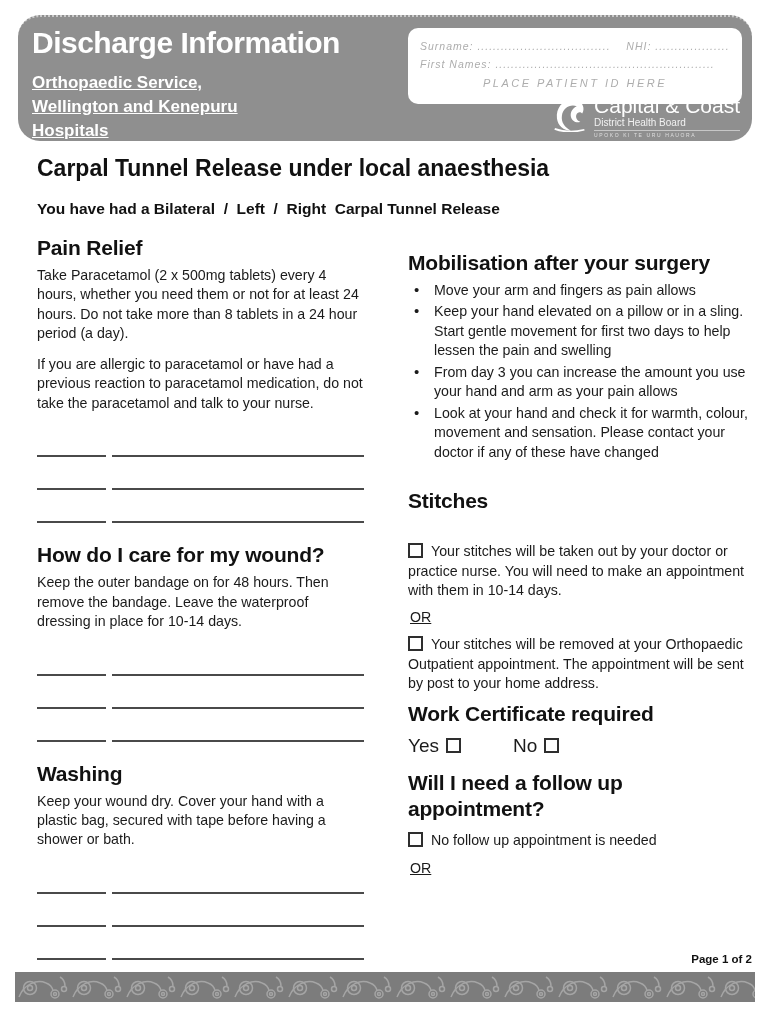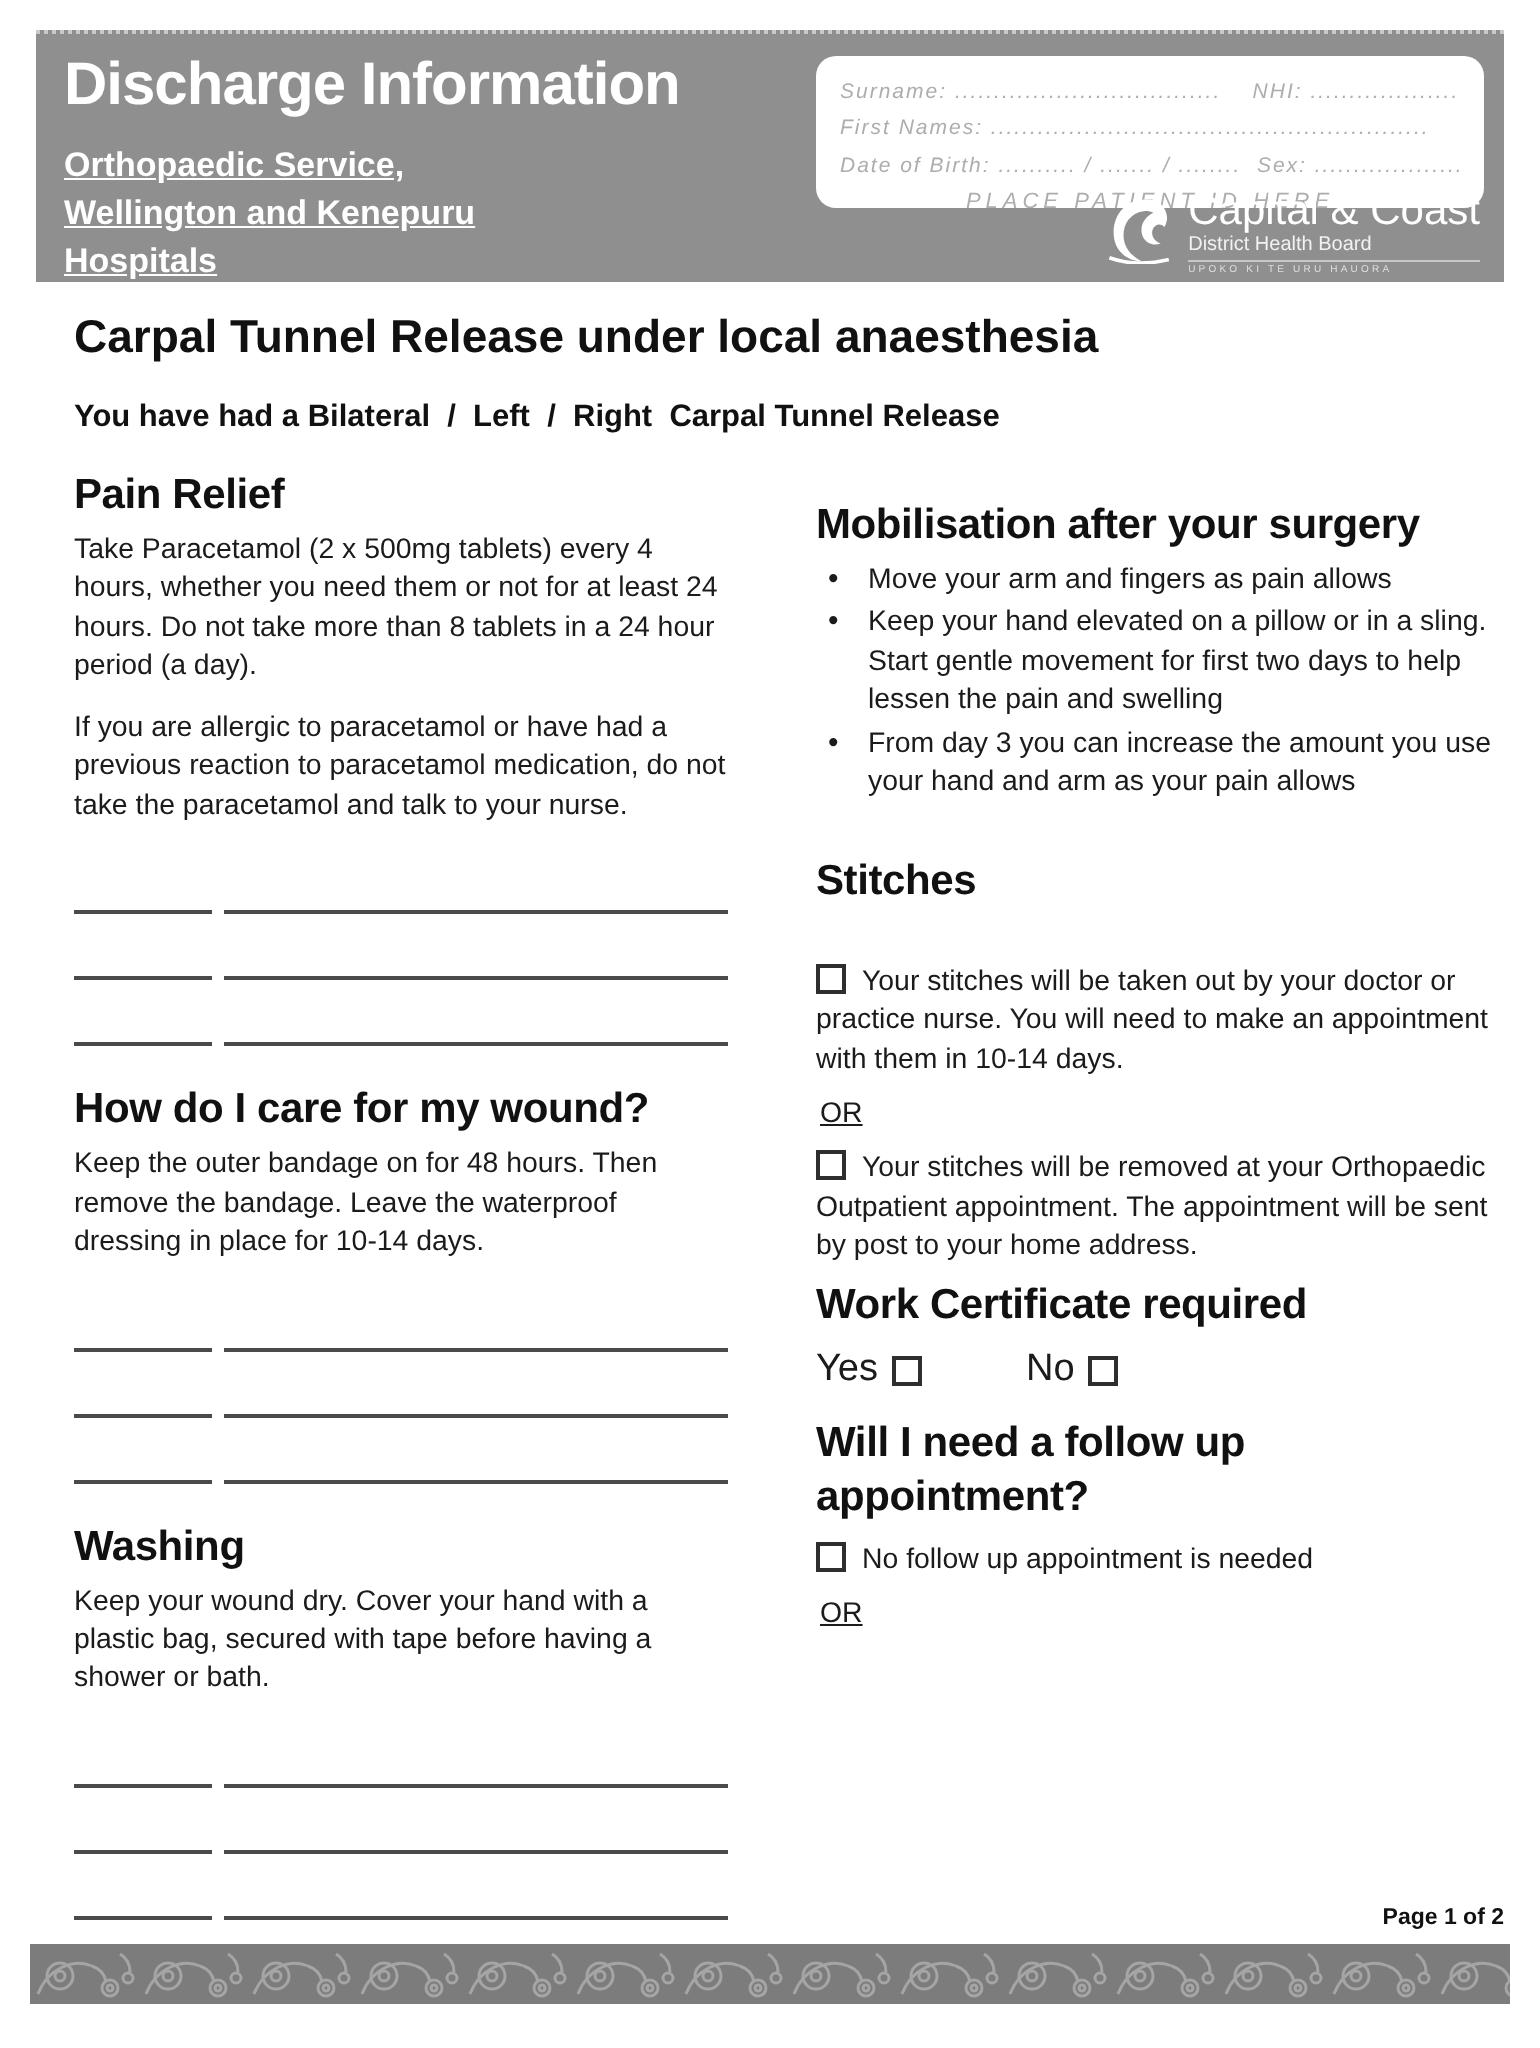--- a/index.html
+++ b/index.html
@@ -1,21 +1,21 @@
 <!DOCTYPE html>
 <html><head>
 <meta charset="utf-8">
 <style>
   * { box-sizing: border-box; margin: 0; padding: 0; }
   html,body { width: 770px; height: 1024px; background: #fff; overflow: hidden;
     font-family: "Liberation Sans", sans-serif; color: #1b1b1b; position: relative; }
 
   
   .header-box { position: absolute; left: 18px; top: 15px; width: 734px; height: 126px;
-    background: #8f8f8f; padding: 9px 14px; border-top: 2px dotted #c9c9c9; }
+    background: #8f8f8f; padding: 9px 14px; border-top: 2px dotted #c9c9c9; border-radius: 22px; }
   .header-title { color: #fff; font-size: 30px; font-weight: bold; letter-spacing: -0.5px; }
   .header-dept { margin-top: 11px; color: #fff; font-size: 17px; font-weight: bold; line-height: 1.42; text-decoration: underline; }
   .patient-box { position: absolute; top: 11px; right: 10px; width: 334px; height: 76px;
     background: #fff; border-radius: 10px; padding: 9px 12px 6px; overflow: hidden; }
   .patient-box .row { font-style: italic; font-size: 10.5px; color: #adadad;
     letter-spacing: 1px; line-height: 1.75; white-space: pre; overflow: hidden; }
   .patient-box .place-id { text-align: center; font-style: italic; font-size: 11px;
     color: #adadad; letter-spacing: 2.5px; margin-top: 3px; white-space: nowrap; }
   .logo { position: absolute; right: 12px; bottom: 3px; display: flex; align-items: center; gap: 6px; }
   .logo-text .l1 { color: #fff; font-size: 21px; line-height: 1.05; }
@@ -67,21 +67,20 @@
   <div class="header-title">Discharge Information</div>
   <div class="header-dept">
     <div>Orthopaedic Service,</div>
     <div>Wellington and Kenepuru</div>
     <div>Hospitals</div>
   </div>
 
   <div class="patient-box">
     <div class="row">Surname: ..................................    NHI: ....................</div>
     <div class="row">First Names: ........................................................</div>
-    <div class="row">Date of Birth: .......... / ....... / ........  Sex: ...................</div>
     <div class="place-id">PLACE PATIENT ID HERE</div>
   </div>
 
   <div class="logo">
     <span>
       <svg width="36" height="36" viewBox="0 0 40 40">
         <path fill="#ffffff" d="M29 5 C14 1 4 12 5.5 25 C6.5 33 13 38.5 21 38.5 C14 35 10 29 11 22 C12 13.5 20.5 8.5 27.5 11.5 C23 13.5 20 18 21 23 C22 28 27.5 30.5 31.5 28.5 C28 27.5 26 24 27 21 C28 18 31.5 17 33.5 19.5 C37 14 34 7.5 29 5 Z"></path>
         <path fill="none" stroke="#ffffff" stroke-width="2" d="M3 36.5 q 15 5.5 33 1"></path>
       </svg>
     </span>
@@ -152,20 +151,21 @@
       </div>
   </div>
 </div>
 
 <div class="col-right">
   <h2>Mobilisation after your surgery</h2>
   <ul class="bullets">
     <li>Move your arm and fingers as pain allows</li>
     <li>Keep your hand elevated on a pillow or in a sling. Start gentle movement for first two days to help lessen the pain and swelling</li>
     <li>From day 3 you can increase the amount you use your hand and arm as your pain allows</li>
+    <li>Look at your hand and check it for warmth, colour, movement and sensation. Please contact your doctor if any of these have changed</li>
   </ul>
 
   <div class="section-stitches">
     <h2 style="margin-bottom:29px">Stitches</h2>
     <p class="opt"><span class="cb"></span><span>Your stitches will be taken out by your doctor or practice nurse. You will need to make an appointment with them in 10-14 days.</span></p>
     <span class="or">OR</span>
     <p class="opt"><span class="cb"></span><span>Your stitches will be removed at your Orthopaedic Outpatient appointment. The appointment will be sent by post to your home address.</span></p>
   </div>
 
   <div class="section-workcert">

